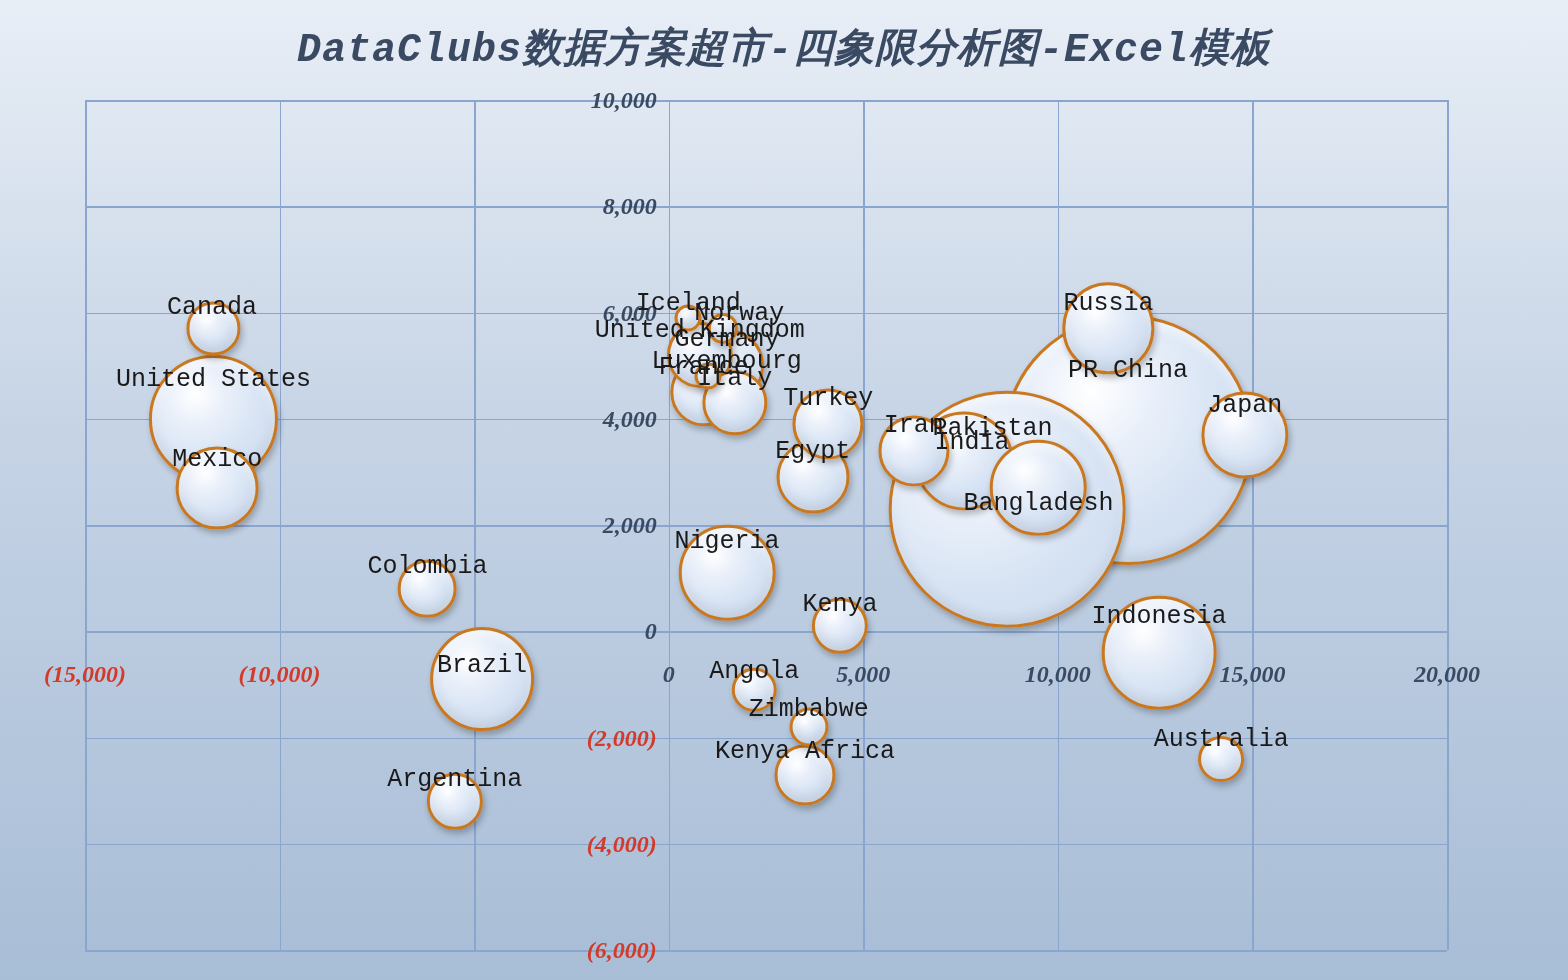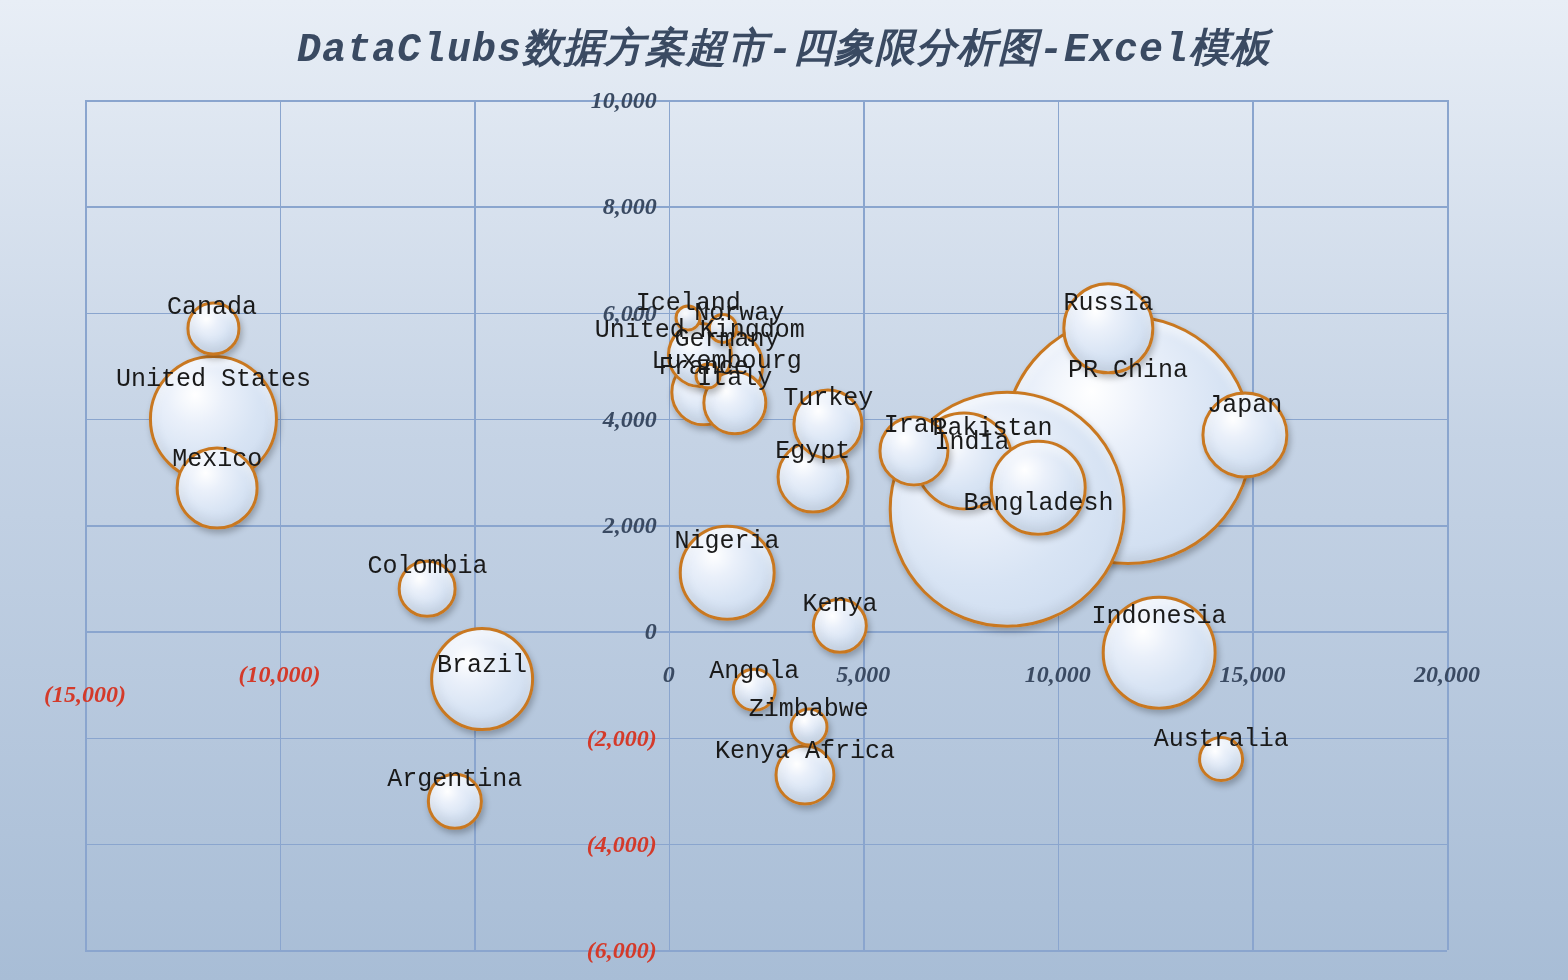--- a/index.html
+++ b/index.html
@@ -105,21 +105,21 @@
     <div class="grid-line-v" style="left: 1362px;"></div>
     <div class="grid-line-h" style="top: 850px;"></div>
     <div class="grid-line-h" style="top: 743.75px;"></div>
     <div class="grid-line-h" style="top: 637.5px;"></div>
     <div class="grid-line-h" style="top: 531.25px;"></div>
     <div class="grid-line-h" style="top: 425px;"></div>
     <div class="grid-line-h" style="top: 318.75px;"></div>
     <div class="grid-line-h" style="top: 212.5px;"></div>
     <div class="grid-line-h" style="top: 106.25px;"></div>
     <div class="grid-line-h" style="top: 0px;"></div>
-    <div class="axis-tick-x neg" style="left: 0px; top: 561.25px; margin-top: 20px;">(15,000)</div>
+    <div class="axis-tick-x neg" style="left: 0px; top: 561.25px;">(15,000)</div>
     <div class="axis-tick-x neg" style="left: 194.571px; top: 561.25px;">(10,000)</div>
     <div class="axis-tick-x neg" style="left: 389.143px; top: 561.25px;">(5,000)</div>
     <div class="axis-tick-x" style="left: 583.714px; top: 561.25px;">0</div>
     <div class="axis-tick-x" style="left: 778.286px; top: 561.25px;">5,000</div>
     <div class="axis-tick-x" style="left: 972.857px; top: 561.25px;">10,000</div>
     <div class="axis-tick-x" style="left: 1167.43px; top: 561.25px;">15,000</div>
     <div class="axis-tick-x" style="left: 1362px; top: 561.25px;">20,000</div>
     <div class="axis-tick-y neg" style="left: 579.714px; top: 850px;">(6,000)</div>
     <div class="axis-tick-y neg" style="left: 579.714px; top: 743.75px;">(4,000)</div>
     <div class="axis-tick-y neg" style="left: 579.714px; top: 637.5px;">(2,000)</div>

